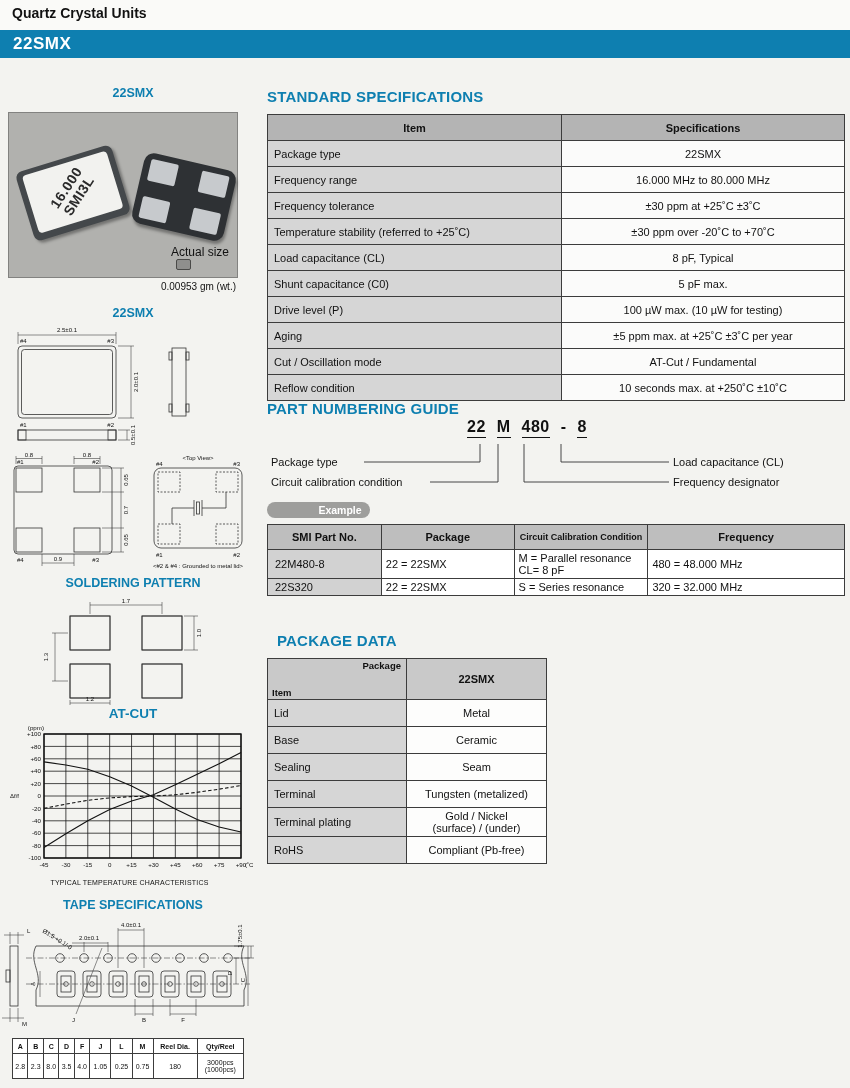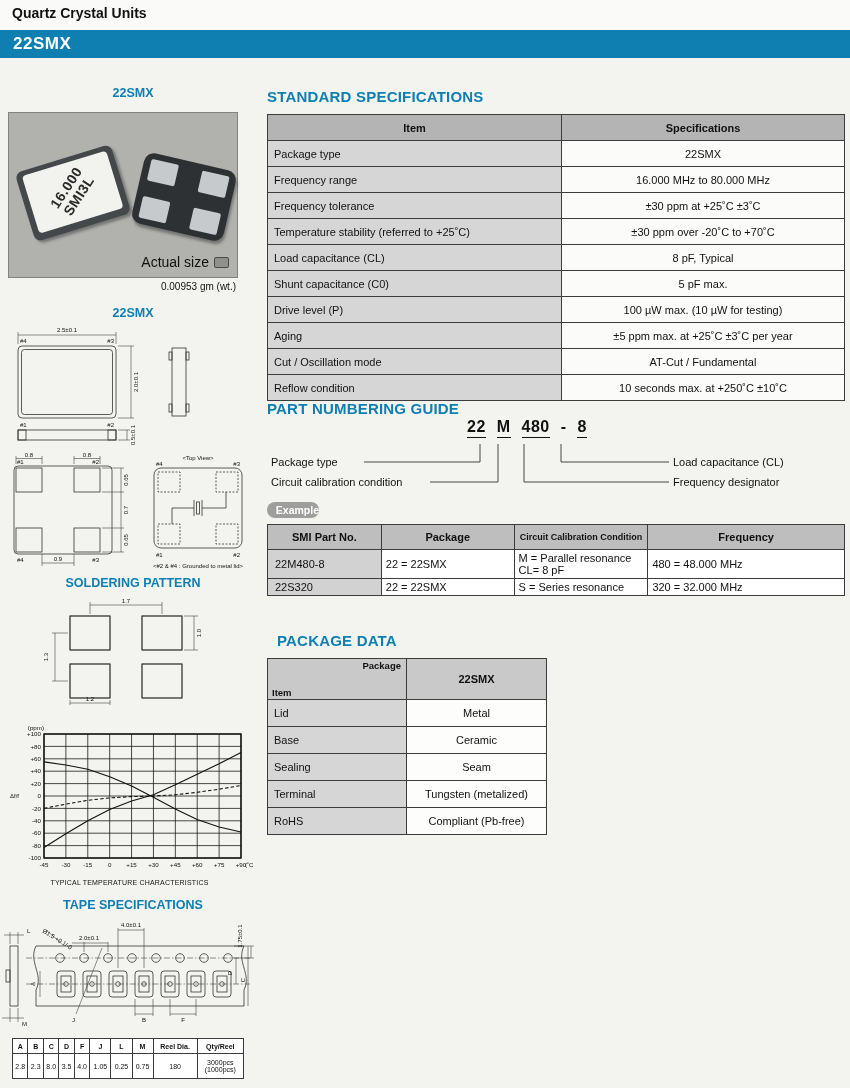--- a/index.html
+++ b/index.html
@@ -16,21 +16,21 @@
   .sec-title{font-size:15px;font-weight:bold;color:#0e7fb0;letter-spacing:.2px;}
   .sub-title{width:250px;text-align:center;font-size:12.5px;font-weight:bold;color:#0e7fb0;}
 
   
   #photo-box{left:8px;top:112px;width:228px;height:164px;background:#b1b1ae;border:1px solid #828280;}
   #chip-top{position:absolute;left:14px;top:44px;width:100px;height:72px;background:#44484b;border-radius:7px;transform:rotate(-17deg);box-shadow:2px 3px 3px rgba(0,0,0,.35);}
   #chip-top-face{position:absolute;left:6px;top:5px;right:6px;bottom:7px;background:#f2f2ef;border-radius:4px;display:flex;align-items:center;justify-content:center;}
   #chip-top-text{transform:rotate(-40deg);font-size:14px;font-weight:bold;color:#2a2a2a;line-height:1.05;text-align:center;letter-spacing:.5px;}
   #chip-bottom{position:absolute;left:128px;top:48px;width:94px;height:72px;background:#2e3134;border-radius:10px;transform:rotate(13deg);box-shadow:2px 3px 3px rgba(0,0,0,.35);}
   .pad{position:absolute;width:28px;height:22px;background:#c7cacd;border-radius:2px;}
-  #actual-row{position:absolute;right:8px;bottom:7px;font-size:14px;color:#111;display:flex;align-items:center;}
+  #actual-row{position:absolute;right:8px;bottom:7px;font-size:12px;color:#111;display:flex;flex-direction:column;}
   #actual-chip{display:inline-block;width:13px;height:9px;background:#8f8f8d;border:1px solid #4a4a48;border-radius:2px;margin-left:5px;}
   #weight{left:8px;top:281px;width:228px;text-align:right;font-size:10px;color:#111;}
 
   
   table{border-collapse:collapse;font-size:11px;color:#111;}
   th,td{border:1px solid #3c3c3c;padding:2px 4px;white-space:pre-line;}
   th{background:#b4b4b4;font-weight:bold;text-align:center;}
   #spec-table{width:578px;}
   #spec-table th{height:21px;}
   #spec-table td{height:21px;}
@@ -51,21 +51,21 @@
     background-image:linear-gradient(to bottom right,rgba(0,0,0,0) calc(50% - .7px),#3c3c3c calc(50% - .7px),#3c3c3c calc(50% + .7px),rgba(0,0,0,0) calc(50% + .7px));}
   #pkg-corner .c-top{position:absolute;top:1px;right:5px;font-size:9.5px;font-weight:bold;}
   #pkg-corner .c-bot{position:absolute;bottom:1px;left:4px;font-size:9.5px;font-weight:bold;}
 
   
   #png-block{left:267px;top:418px;width:578px;height:86px;}
   #png-code{position:absolute;left:200px;top:0;font-size:16px;font-weight:bold;color:#111;letter-spacing:.5px;white-space:nowrap;}
   #png-code .part{border-bottom:1.6px solid #111;padding-bottom:1px;margin-right:6px;display:inline-block;}
   #png-code .dash{margin-right:6px;display:inline-block;}
   .png-label{position:absolute;font-size:11px;color:#111;height:16px;line-height:16px;}
-  #example-badge{left:267px;top:502px;width:52px;height:16px;background:#9e9e9c;border-radius:8px;color:#fff;font-size:10.5px;font-weight:bold;text-align:right;line-height:16px;}
+  #example-badge{left:267px;top:502px;width:60px;height:16px;background:#9e9e9c;border-radius:8px;color:#fff;font-size:10.5px;font-weight:bold;text-align:center;line-height:16px;padding-left:43px;}
 
   
   svg text{fill:#111;font-family:"Liberation Sans",sans-serif;}
   .dwg line,.dwg rect,.dwg path,.dwg circle,.dwg polyline{stroke:#333;fill:none;stroke-width:.8;}
   .dwg .thin{stroke-width:.55;}
   .dwg text{font-size:6px;}
 
   #atcut-caption{left:6px;top:879px;width:247px;text-align:center;font-size:7px;letter-spacing:.2px;color:#111;}
 
   #tape-table{font-size:7px;width:232px;}
@@ -213,20 +213,21 @@
     <line class="thin" x1="40" y1="39" x2="24" y2="39"></line>
       <line class="thin" x1="40" y1="87" x2="24" y2="87"></line>
     <line class="thin" x1="27" y1="39" x2="27" y2="87"></line>
     <text transform="rotate(-90 20 63)" x="20" y="63" text-anchor="middle" font-size="5.8">1.3</text>
     <line class="thin" x1="42" y1="106" x2="42" y2="111"></line>
       <line class="thin" x1="82" y1="106" x2="82" y2="111"></line>
     <line class="thin" x1="42" y1="109" x2="82" y2="109"></line>
     <text x="62" y="107" text-anchor="middle" font-size="5.8">1.2</text>
   </svg>
 
+  <div class="abs sub-title" style="left:8px;top:706px;font-size:13.5px;">AT-CUT</div>
 
   <svg class="abs" style="left:6px;top:724px;" id="atcut-svg" width="247" height="152" viewBox="0 0 247 152">
       <line x1="38" y1="10" x2="38" y2="134" stroke="#1c1c1c" stroke-width="0.8"></line>
       <text x="38" y="142.5" text-anchor="middle" font-size="6.2">-45</text>
       <line x1="59.888888888888886" y1="10" x2="59.888888888888886" y2="134" stroke="#1c1c1c" stroke-width="0.8"></line>
       <text x="59.888888888888886" y="142.5" text-anchor="middle" font-size="6.2">-30</text>
       <line x1="81.77777777777777" y1="10" x2="81.77777777777777" y2="134" stroke="#1c1c1c" stroke-width="0.8"></line>
       <text x="81.77777777777777" y="142.5" text-anchor="middle" font-size="6.2">-15</text>
       <line x1="103.66666666666666" y1="10" x2="103.66666666666666" y2="134" stroke="#1c1c1c" stroke-width="0.8"></line>
       <text x="103.66666666666666" y="142.5" text-anchor="middle" font-size="6.2">0</text>
@@ -521,19 +522,24 @@
         </tr>
         <tr>
           <td>Sealing</td>
           <td>Seam</td>
         </tr>
         <tr>
           <td>Terminal</td>
           <td>Tungsten (metalized)</td>
         </tr>
         <tr>
+          <td>Terminal plating</td>
+          <td>Gold / Nickel
+(surface) / (under)</td>
+        </tr>
+        <tr>
           <td>RoHS</td>
           <td>Compliant (Pb-free)</td>
         </tr>
       </tbody>
   </table>
 
 </div>
 
 </body></html>

